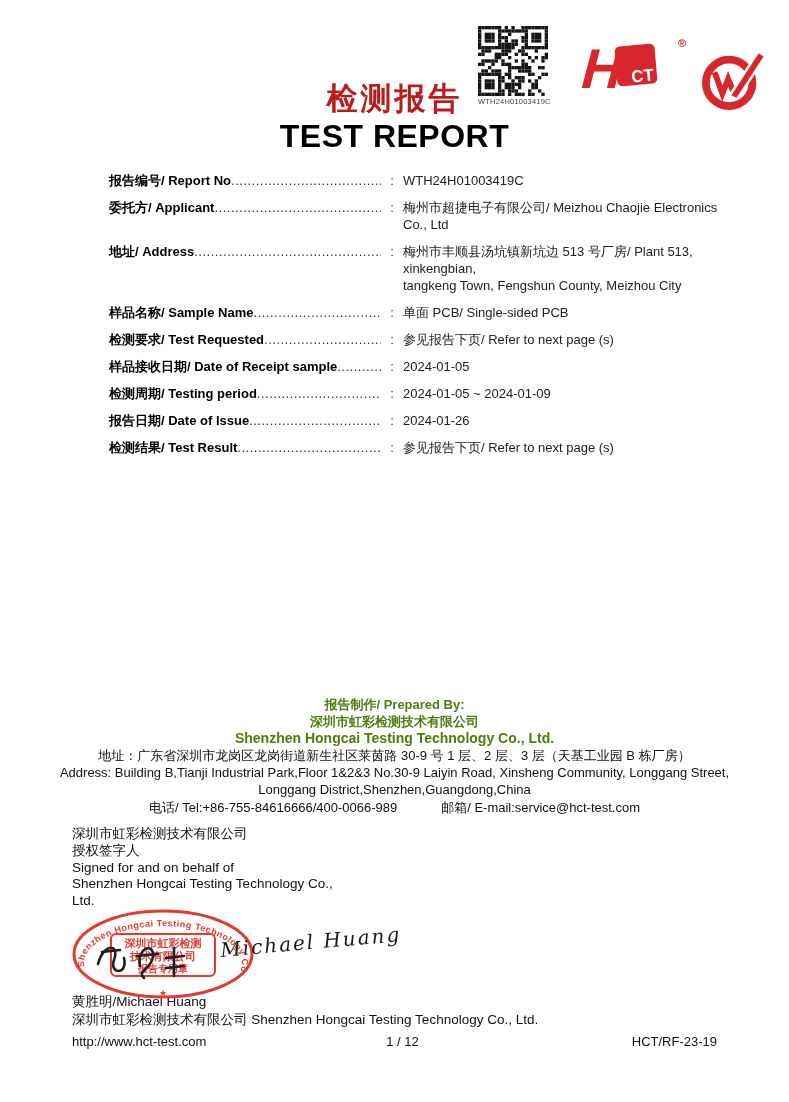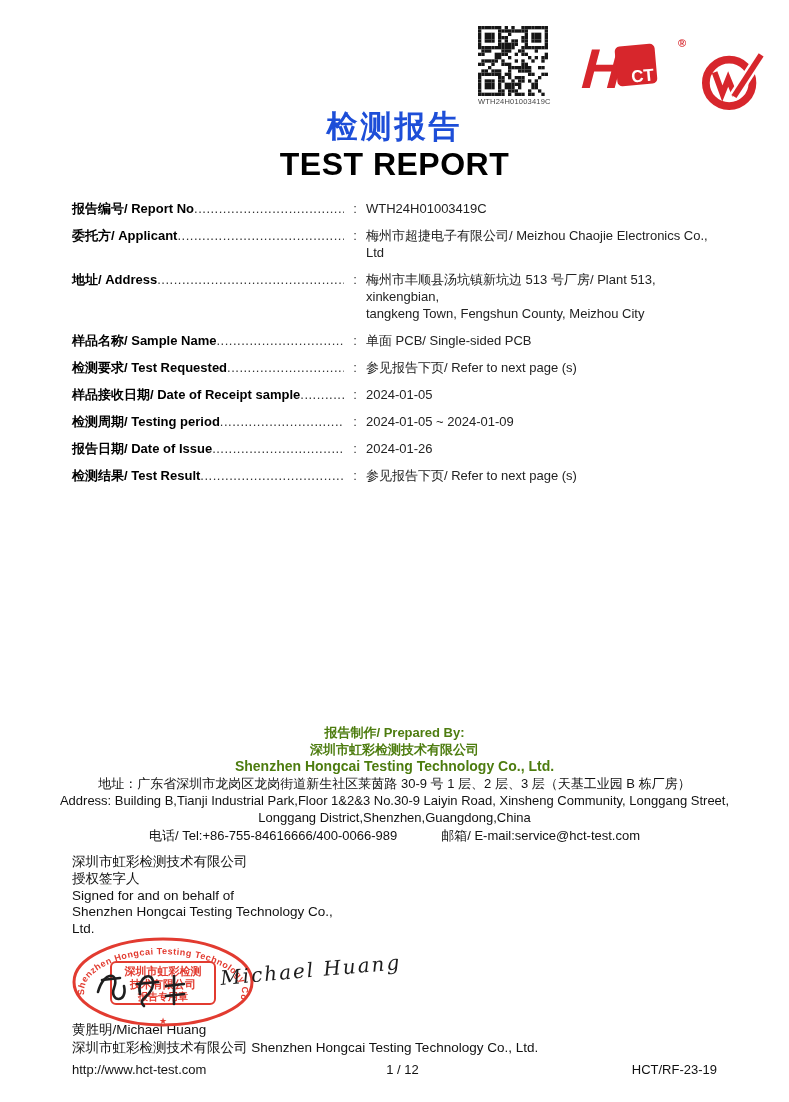--- a/index.html
+++ b/index.html
@@ -13,27 +13,27 @@
   .hct-h{font-style:italic;font-weight:800;font-size:56px;line-height:50px;color:#d7262c;
          transform:skewX(-4deg);letter-spacing:-2px;}
   .hct-sq{position:relative;width:40px;height:40px;background:#d7262c;border-radius:5px;
           margin-left:-4px;margin-top:1px;transform:rotate(-5deg);}
   .hct-ct{position:absolute;right:3px;bottom:-2px;color:#fff;font-weight:800;font-size:17px;
           letter-spacing:0;}
   .hct-reg{position:absolute;left:96px;top:-7px;color:#d7262c;font-size:11px;font-weight:bold;}
   .cw-logo{position:absolute;left:699px;top:48px;width:70px;height:64px;}
   .cw-logo svg{width:70px;height:64px;overflow:visible;}
   
-  .title-cn{padding-top:108px;text-align:center;font-size:31px;line-height:37px;font-weight:bold;
-            letter-spacing:3px;color:#1d4ed8;}
+  .title-cn{padding-top:80px;text-align:center;font-size:31px;line-height:37px;font-weight:bold;
+            letter-spacing:3px;color:#b91c1c;}
   .title-en{text-align:center;font-size:32px;line-height:38px;font-weight:800;letter-spacing:.5px;color:#000;}
   
   .fields{margin:17px 60px 0 72px;}
   .frow{display:flex;align-items:flex-start;font-size:13px;line-height:17px;margin-bottom:10px;}
-  .flabel{width:272px;display:flex;min-width:0;font-weight:bold;color:#000;}
+  .flabel{width:272px;display:flex;min-width:0;font-weight:bold;color:#000;margin-left:37px;}
   .ltext{white-space:nowrap;}
   .dots{flex:1 1 0;min-width:0;overflow:hidden;white-space:nowrap;font-weight:normal;color:#333;letter-spacing:.5px;}
   .colon{width:22px;text-align:center;color:#333;}
   .fvalue{flex:1;white-space:pre-line;color:#222;}
   
   .prepared{margin-top:240px;text-align:center;font-size:13px;line-height:17px;color:#111;}
   .prepared .b{font-weight:bold;color:#4d7c0f;}
   .prepared .en-co{font-size:14px;}
   .prep-addr-en{margin:0 42px;}
   .tel-row{display:flex;justify-content:center;gap:44px;margin-top:1px;align-items:center;}

